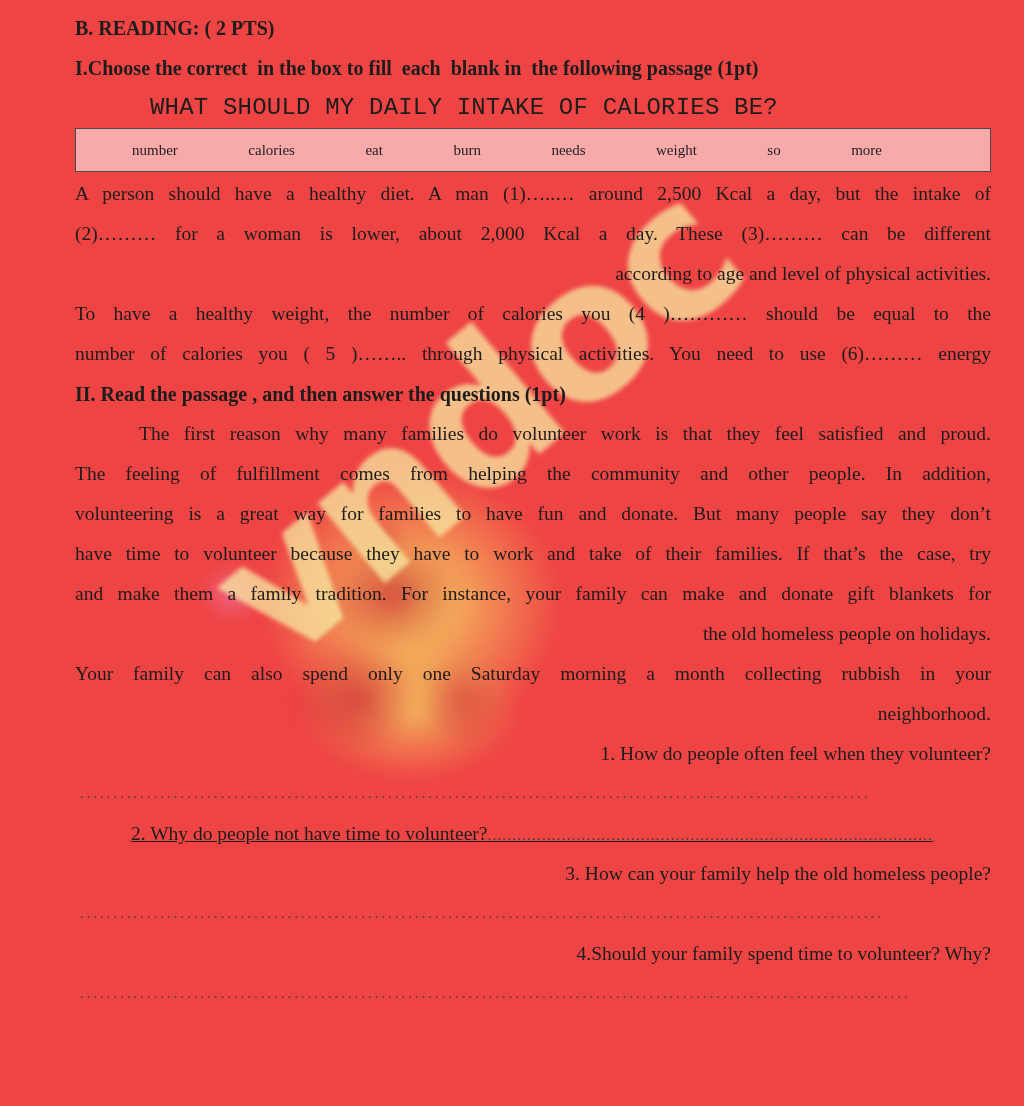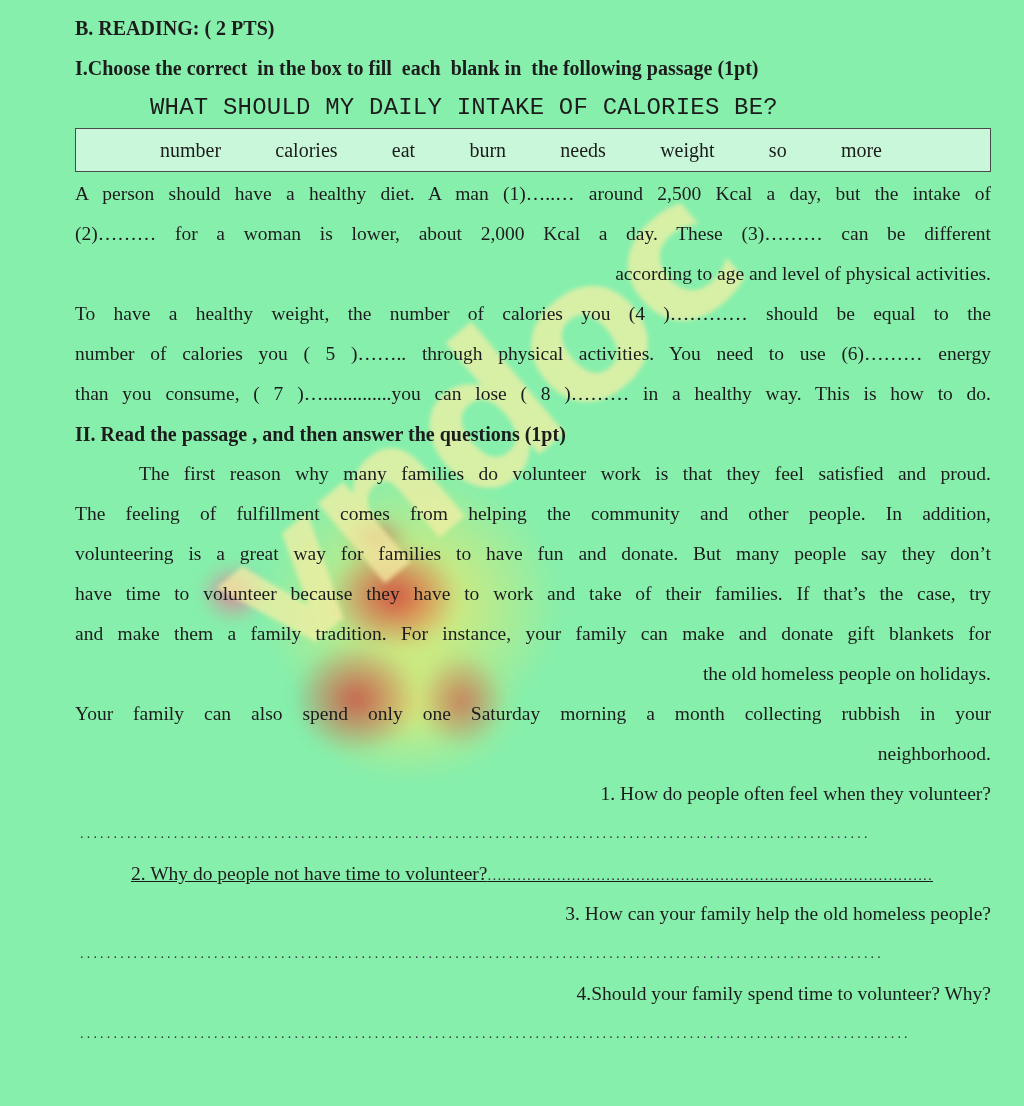--- a/index.html
+++ b/index.html
@@ -1,18 +1,18 @@
 <!DOCTYPE html>
 <html><head>
 <meta charset="utf-8">
 <style>
   html,body { margin:0; padding:0; background:#ffffff; }
   .page {
     position:relative; width:1024px; height:1106px;
-    background:#86efac; overflow:hidden;
+    background:#ef4444; overflow:hidden;
     font-family:"Liberation Serif","DejaVu Serif",serif;
     color:#1c1c1c;
   }
   
   .watermark { position:absolute; inset:0; z-index:0; pointer-events:none; }
   .wm-text {
     position:absolute; left:240px; top:485px; height:270px; line-height:270px;
     transform-origin:0 50%; transform:rotate(-40deg);
     font-family:"DejaVu Sans","Liberation Sans",sans-serif;
     font-weight:700; font-size:190px; letter-spacing:-5px;
@@ -41,21 +41,21 @@
   .pre { white-space:pre-wrap; }
   .jl { text-align:justify; text-align-last:justify; }
   .ll { text-align:right; }
   .ind { padding-left:64px; }
   .ptitle { height:40px; line-height:40px; font-size:24px; padding-left:75px;
     letter-spacing:0.2px;font-family:Liberation Mono, monospace; }
   .wordbox {
     box-sizing:border-box; height:44px; margin-bottom:2px;
     border:1.6px solid #4a4a4a; background:rgba(255,255,255,0.55);
     display:flex; align-items:center; justify-content:space-between;
-    padding:0 108px 0 84px; font-size:20px;
+    padding:0 108px 0 56px; font-size:15px;
   }
   .dotline { height:40px; line-height:40px; overflow:hidden; white-space:nowrap;
     letter-spacing:3.2px; font-size:14px; color:#3a3a3a; padding-left:5px; }
   .w790 { width:790px; } .w800 { width:800px; } .w828 { width:828px; }
   .qrow { overflow:hidden; white-space:nowrap; width:858px;text-decoration:underline; }
   .inline-dots { font-size:15px; letter-spacing:1.2px; color:#3a3a3a; }
 </style>
 </head>
 <body>
 
@@ -88,21 +88,20 @@
       <span>so</span>
       <span>more</span>
     </div>
 
     <div class="tline jl">A person should have a healthy diet. A man (1)…..… around 2,500 Kcal a day, but the intake of</div>
     <div class="tline jl">(2)……… for a woman is lower, about 2,000 Kcal a day. These (3)……… can be different</div>
     <div class="tline ll">according to age and level of physical activities.</div>
 
     <div class="tline jl">To have a healthy weight, the number of calories you (4 )………… should be equal to the</div>
     <div class="tline jl">number of calories you ( 5 )…….. through physical activities. You need to use (6)……… energy</div>
-    <div class="tline jl">than you consume, ( 7 )…..............you can lose ( 8 )……… in a healthy way. This is how to do.</div>
 
     <div class="tline h">II. Read the passage , and then answer the questions (1pt)</div>
 
     <div class="tline jl ind">The first reason why many families do volunteer work is that they feel satisfied and proud.</div>
     <div class="tline jl">The feeling of fulfillment comes from helping the community and other people. In addition,</div>
     <div class="tline jl">volunteering is a great way for families to have fun and donate. But many people say they don’t</div>
     <div class="tline jl">have time to volunteer because they have to work and take of their families. If that’s the case, try</div>
     <div class="tline jl">and make them a family tradition. For instance, your family can make and donate gift blankets for</div>
     <div class="tline ll">the old homeless people on holidays.</div>
     <div class="tline jl">Your family can also spend only one Saturday morning a month collecting rubbish in your</div>

